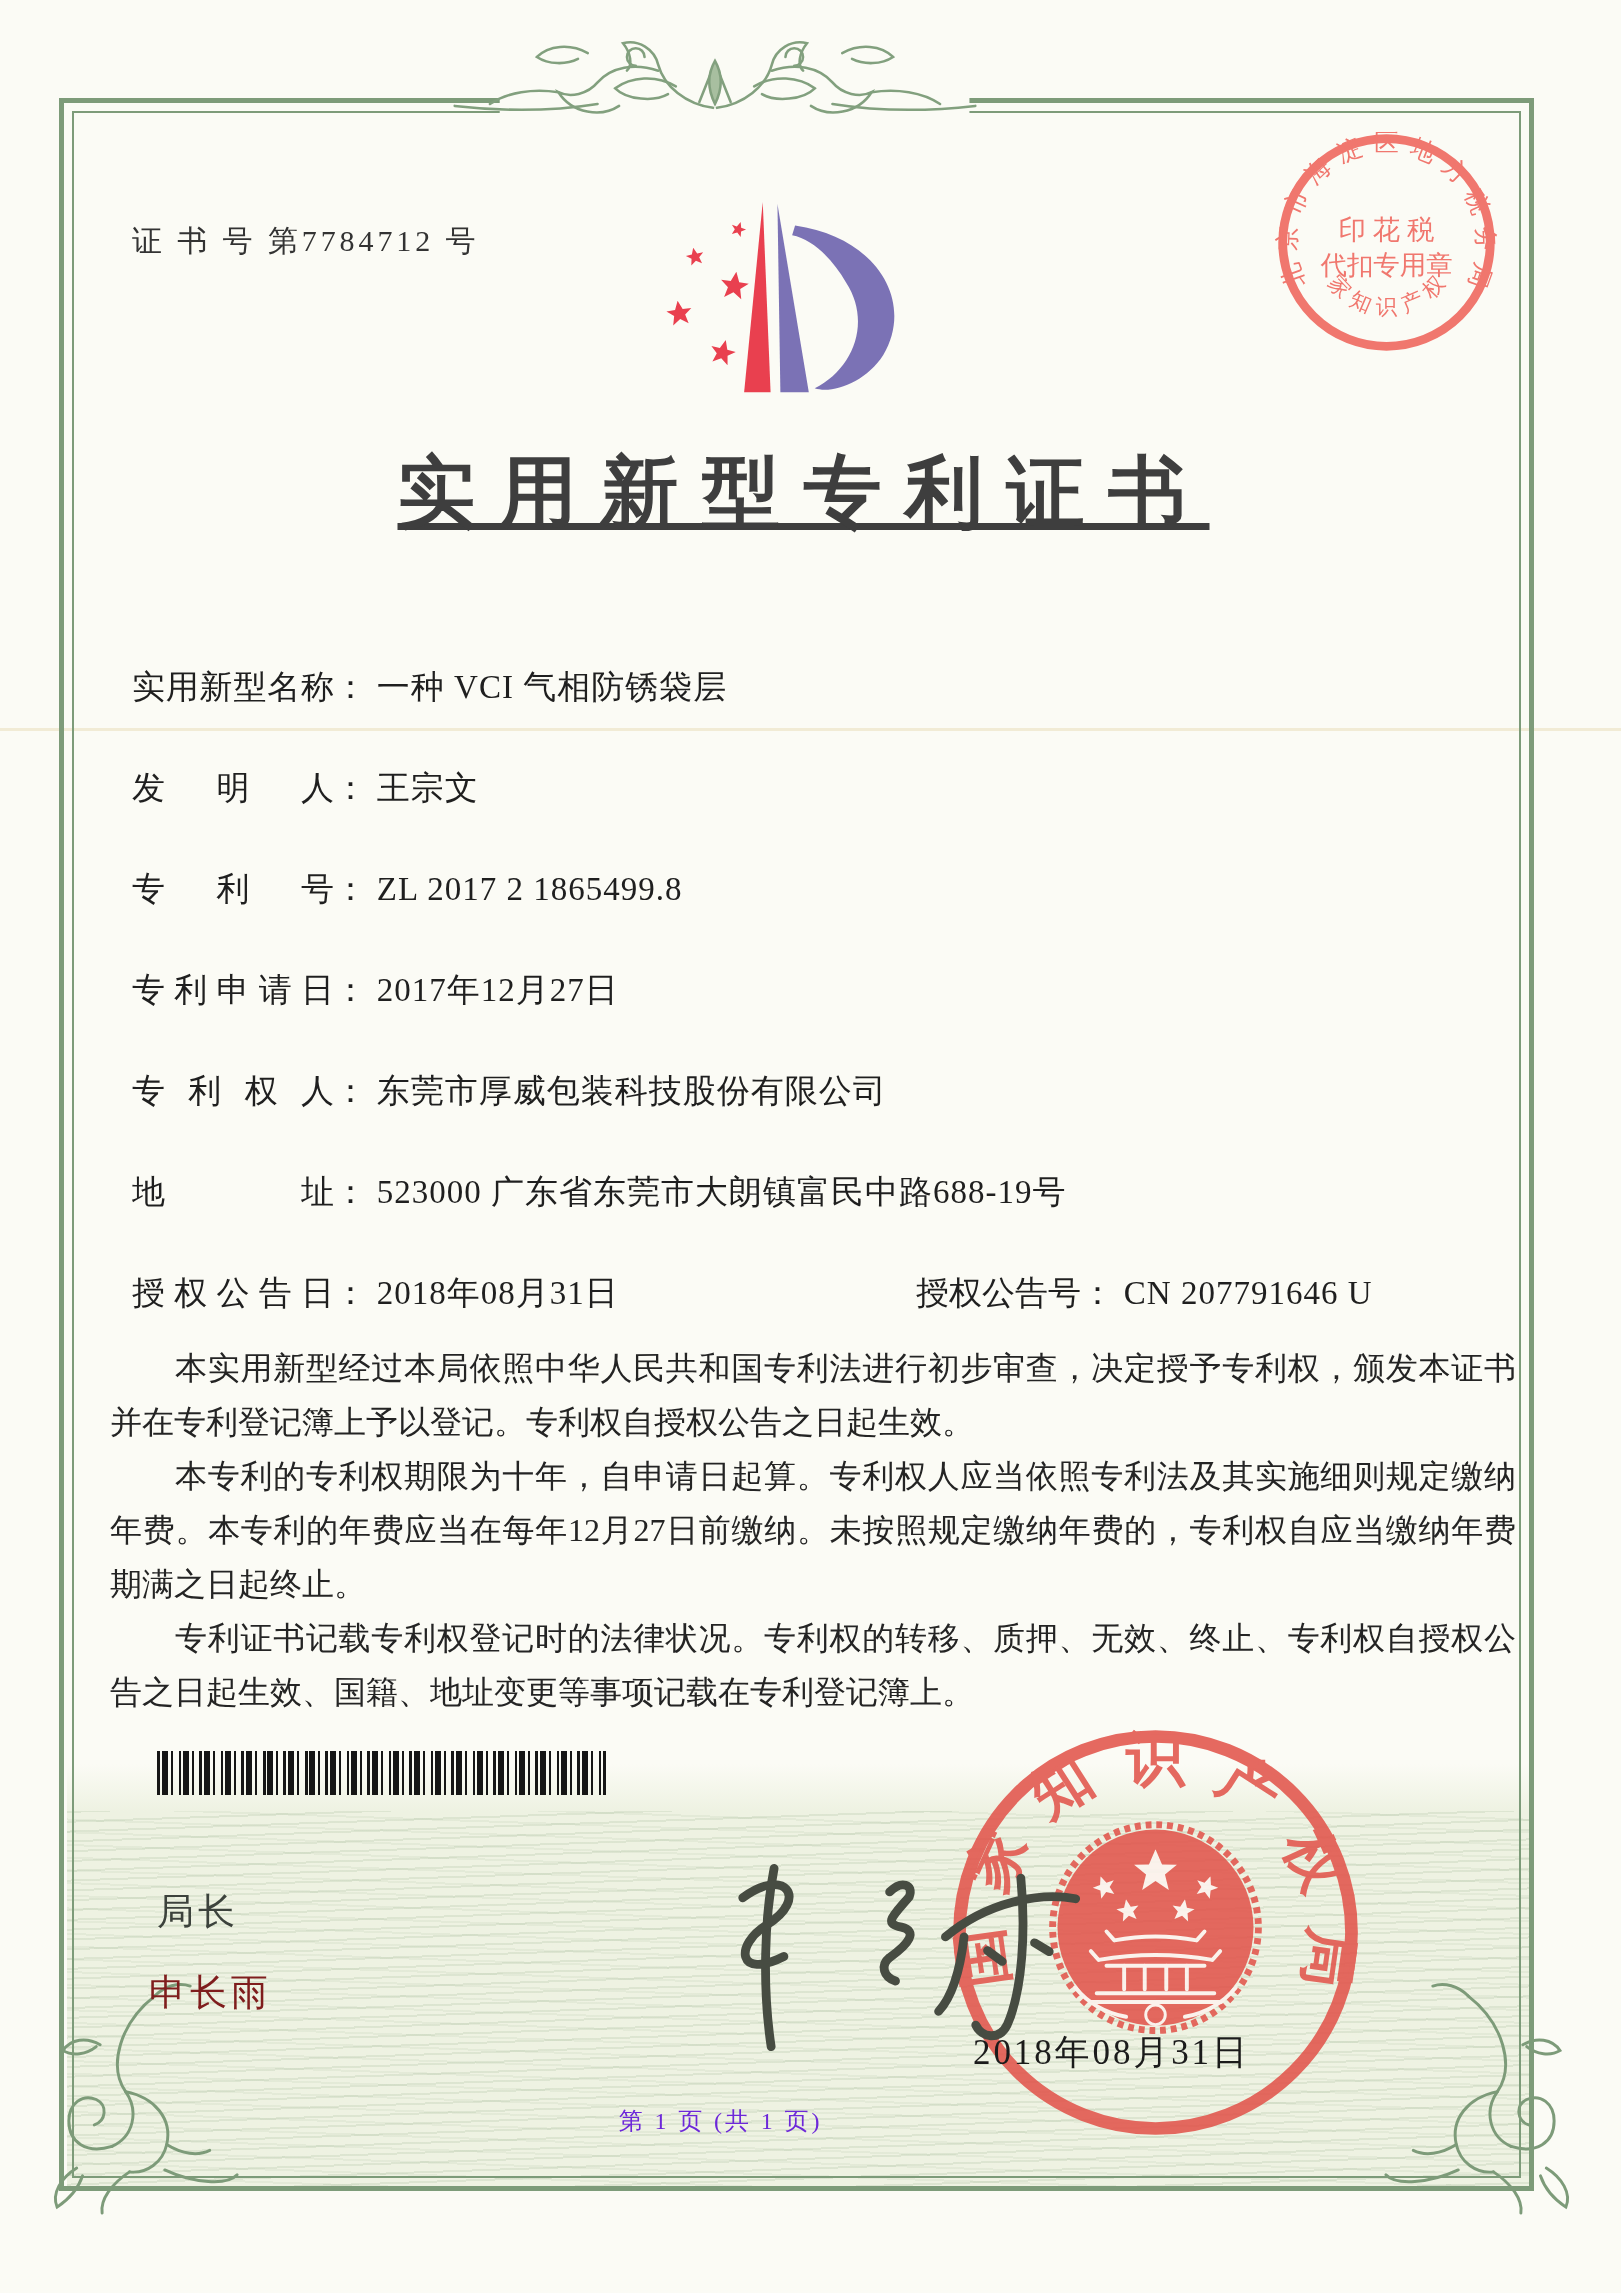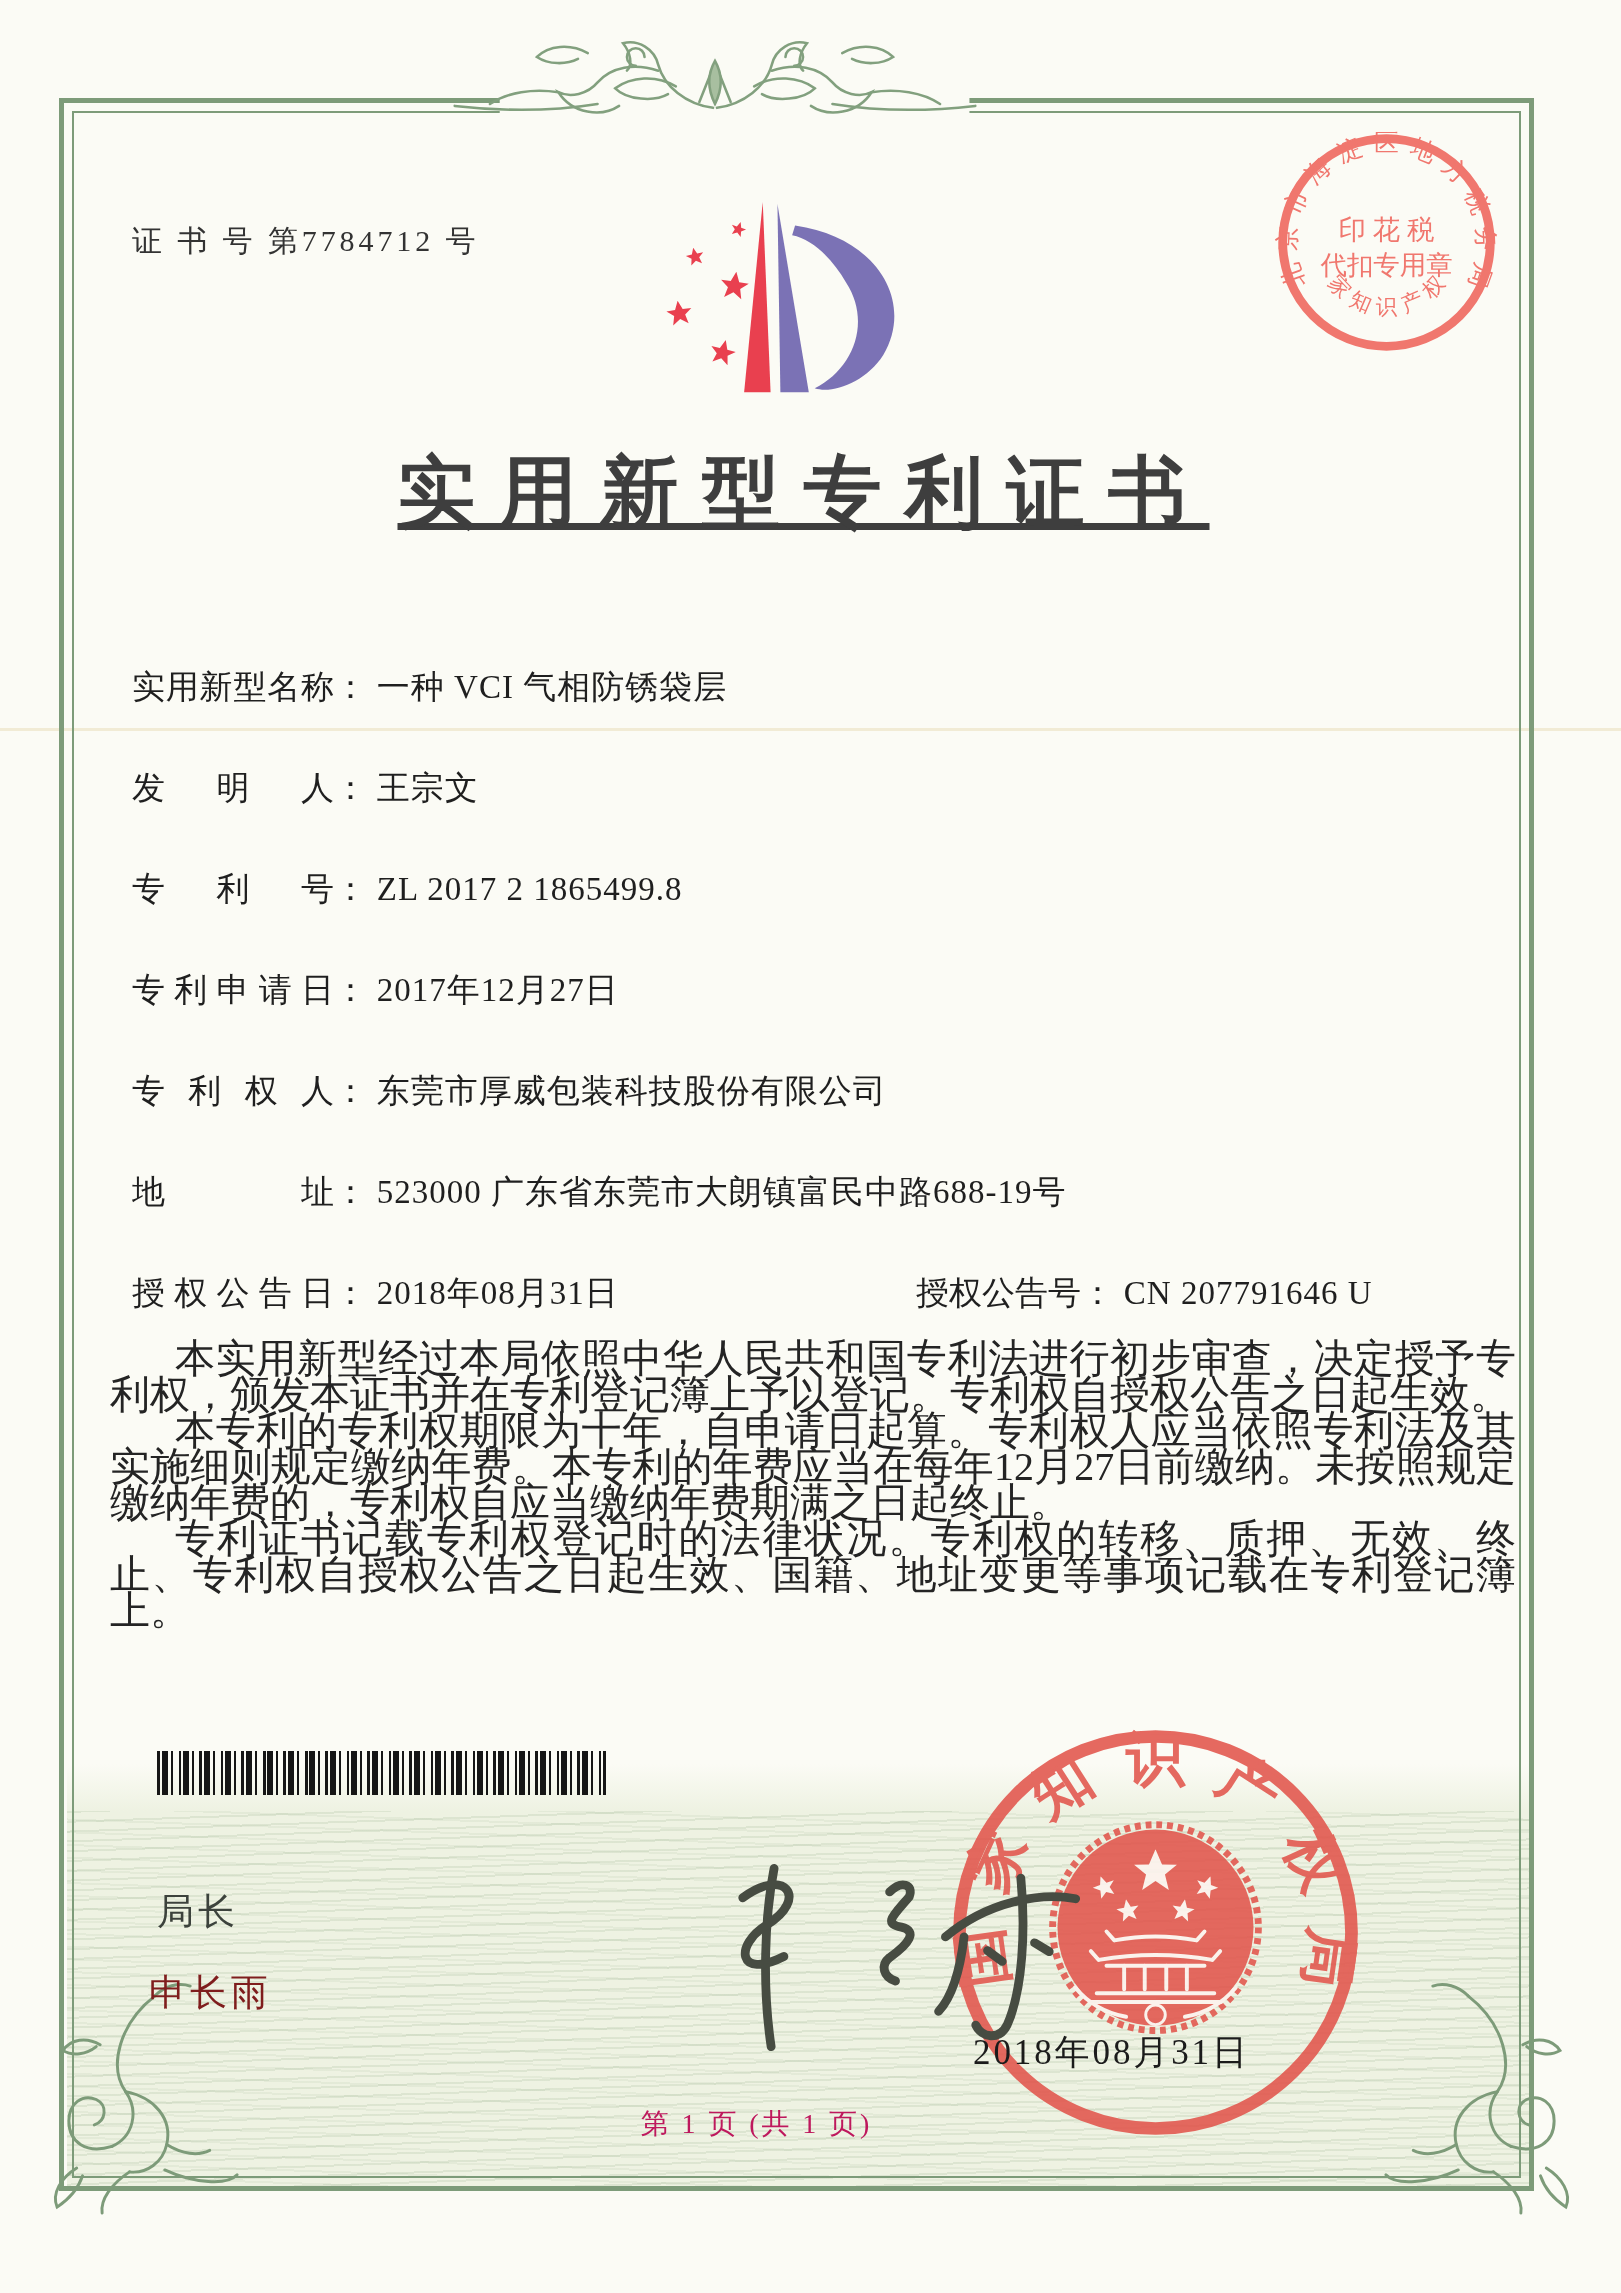--- a/index.html
+++ b/index.html
@@ -34,21 +34,21 @@
     color:#3e3e3e;letter-spacing:23.5px;text-decoration:underline;}
 
   
   .fields{left:132px;top:665px;width:1392px;font-size:33px;color:#1f1f1f;}
   .frow{height:101px;position:relative;white-space:nowrap;}
   .flabel{display:inline-block;width:202px;text-align:justify;text-align-last:justify;vertical-align:top;}
   .fvalue{margin-left:9.8px;letter-spacing:1px;}
   .grant-no{position:absolute;left:784px;top:0;white-space:nowrap;}
 
   
-  .body-text{left:110px;top:1341px;width:1406px;font-size:40px;line-height:36px;
+  .body-text{left:110px;top:1341px;width:1406px;font-size:32px;line-height:54px;
     text-align:justify;color:#242424;}
   .body-text p{margin:0;text-indent:65px;}
 
   
   .barcode{left:157px;top:1751px;width:449px;height:44px;
     background:repeating-linear-gradient(90deg,
       #161616 0 2.9px, rgba(0,0,0,0) 2.9px 4.9px,
       #161616 4.9px 10.8px, rgba(0,0,0,0) 10.8px 13.7px,
       #161616 13.7px 15.7px, rgba(0,0,0,0) 15.7px 21.6px,
       #161616 21.6px 24.5px, rgba(0,0,0,0) 24.5px 26.5px,
@@ -58,21 +58,21 @@
   
   .director-label{left:157px;top:1887px;font-size:37px;color:#3c423c;letter-spacing:3.9px;}
   .director-name{left:149px;top:1968px;font-size:37px;color:#7f1d1d;letter-spacing:3.9px;}
   .signature{left:627px;top:1841px;z-index:6;}
 
   
   .main-seal{left:935px;top:1712px;z-index:5;opacity:.87;}
   .seal-date{left:973px;top:2029px;font-size:35px;color:#1b1b1b;letter-spacing:2.9px;z-index:6;}
 
   
-  .footer{left:0;top:2105px;width:1441px;text-align:center;font-size:28px;color:#be185d;letter-spacing:2.9px;margin-left:36px;}
+  .footer{left:0;top:2105px;width:1441px;text-align:center;font-size:24px;color:#6d28d9;letter-spacing:2.9px;}
 
   
   .orn-top{left:421px;top:9.8px;}
   .orn-bl{left:17.6px;top:1982px;}
   .orn-br{left:1380px;top:1982px;}
   svg{display:block;}
 </style>
 </head>
 <body>
 

